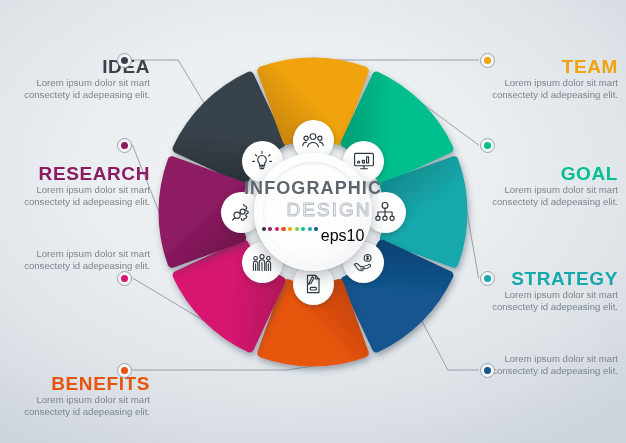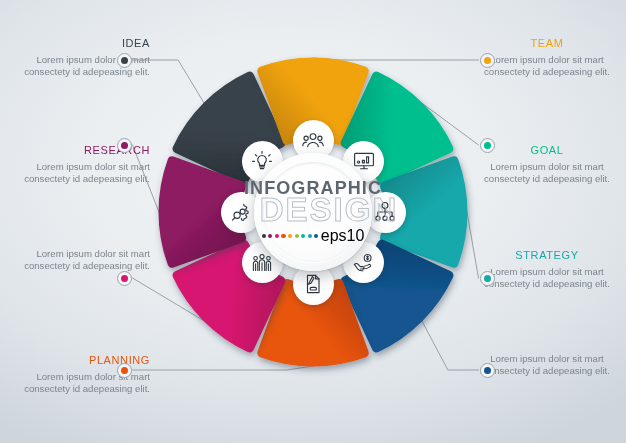--- a/index.html
+++ b/index.html
@@ -13,28 +13,28 @@
     position:absolute; left:0; top:0; width:626px; height:443px;
     background:
       radial-gradient(ellipse 78% 72% at 46% 38%, #f2f5f7 0%, #eaeef1 42%, #dfe4e9 72%, #ced5db 100%);
     overflow:hidden;
   }
   
   .label {
     position:absolute; width:142px;
   }
   .label .title {
-    font-size:11px; font-weight:normal; letter-spacing:0.6px;
-    line-height:15px; margin-bottom:3px;
+    font-size:19px; font-weight:bold; letter-spacing:0.6px;
+    line-height:15px; margin-bottom:3px;margin-top:23px;
   }
   .label .desc {
     font-size:9.6px; line-height:12.4px; color:#7c848c; font-weight:normal;
   }
   .label.left { text-align:right; }
-  .label.right { text-align:center; }
+  .label.right { text-align:right; }
 
   
   .cdot {
     position:absolute; width:15px; height:15px; border-radius:50%;
     background:#f3f5f7; border:1.6px solid #9aa3ab;
     display:flex; align-items:center; justify-content:center;
   }
   .cdot i { display:block; width:7px; height:7px; border-radius:50%; }
   .lines { position:absolute; left:0; top:0; width:626px; height:443px; pointer-events:none; }
 
@@ -59,25 +59,25 @@
     position:absolute; border-radius:50%;
     background:radial-gradient(circle at 40% 30%, #ffffff 0%, #fdfdfe 60%, #f3f4f6 100%);
     box-shadow:inset 0 1px 3px rgba(120,130,140,.20), 0 1px 1px rgba(255,255,255,.9);
     display:flex; flex-direction:column; align-items:center; justify-content:center;
   }
   #ctxt1 {
     font-size:18px; font-weight:bold; letter-spacing:1.1px; color:#5d666f;
     line-height:19px;
   }
   #ctxt2 {
-    font-size:33px; letter-spacing:2px; line-height:26px;
+    font-size:19px; letter-spacing:2px; line-height:26px;
     color:transparent; -webkit-text-stroke:1px #b9c0c7;
-    font-weight:bold; margin-top:-1px;margin-left:32px;
-  }
-  #dotrow { display:flex; align-items:center; gap:2.4px; margin-top:4px; }
+    font-weight:normal; margin-top:-1px;margin-left:32px;
+  }
+  #dotrow { display:flex; align-items:flex-start; gap:2.4px; margin-top:4px; }
   #dotrow .d { width:4.2px; height:4.2px; border-radius:50%; }
 </style>
 </head>
 <body>
 
 <div id="stage">
 
   <svg class="lines" id="lineLayer">
       <path d="M 132.5 60 L 178.1055556972717 60 L 204.1055556972717 103.10555569727167" fill="none" stroke="#8e979f" stroke-width="0.9" stroke-linejoin="round" stroke-linecap="round"></path>
       <path d="M 132.5 145 L 159 212.00000000000003" fill="none" stroke="#8e979f" stroke-width="0.9" stroke-linejoin="round" stroke-linecap="round"></path>
@@ -286,21 +286,21 @@
       <div class="cdot" style="left: 116.5px; top: 137.5px;">
         <i style="background: rgb(142, 27, 98);"></i>
       </div>
       <div class="label left" style="left: 8px; top: 248px;">
         <div class="desc">Lorem ipsum dolor sit mart consectety id adepeasing elit.</div>
       </div>
       <div class="cdot" style="left: 116.5px; top: 270.5px;">
         <i style="background: rgb(214, 23, 111);"></i>
       </div>
       <div class="label left" style="left: 8px; top: 353px;">
-        <div class="title" style="color: rgb(232, 84, 12);">PLANNING</div>
+        <div class="title" style="color: rgb(232, 84, 12);">BENEFITS</div>
         <div class="desc">Lorem ipsum dolor sit mart consectety id adepeasing elit.</div>
       </div>
       <div class="cdot" style="left: 116.5px; top: 362.5px;">
         <i style="background: rgb(232, 84, 12);"></i>
       </div>
       <div class="label right" style="left: 476px; top: 36px;">
         <div class="title" style="color: rgb(240, 163, 10);">TEAM</div>
         <div class="desc">Lorem ipsum dolor sit mart consectety id adepeasing elit.</div>
       </div>
       <div class="cdot" style="left: 479.5px; top: 52.5px;">

